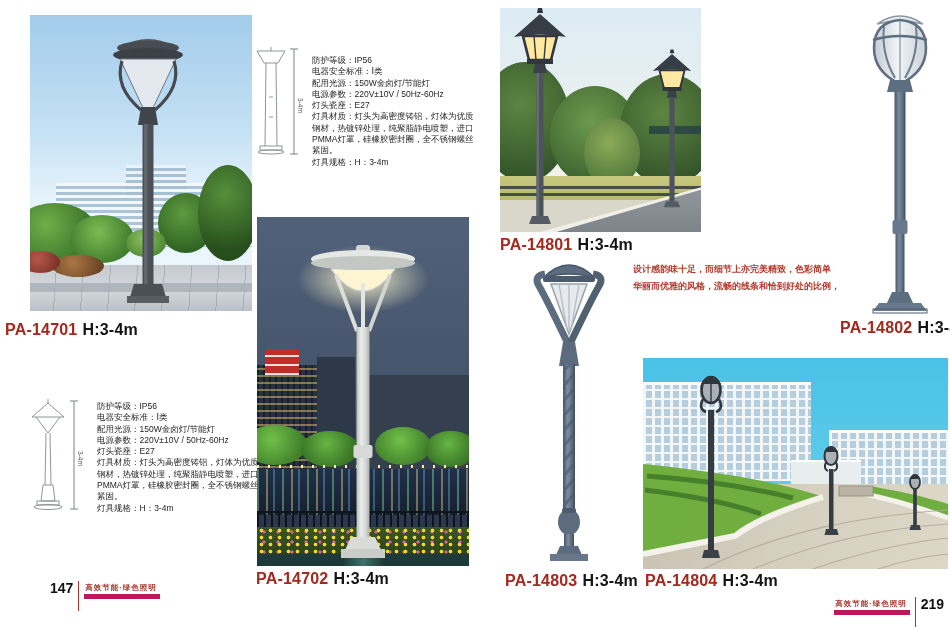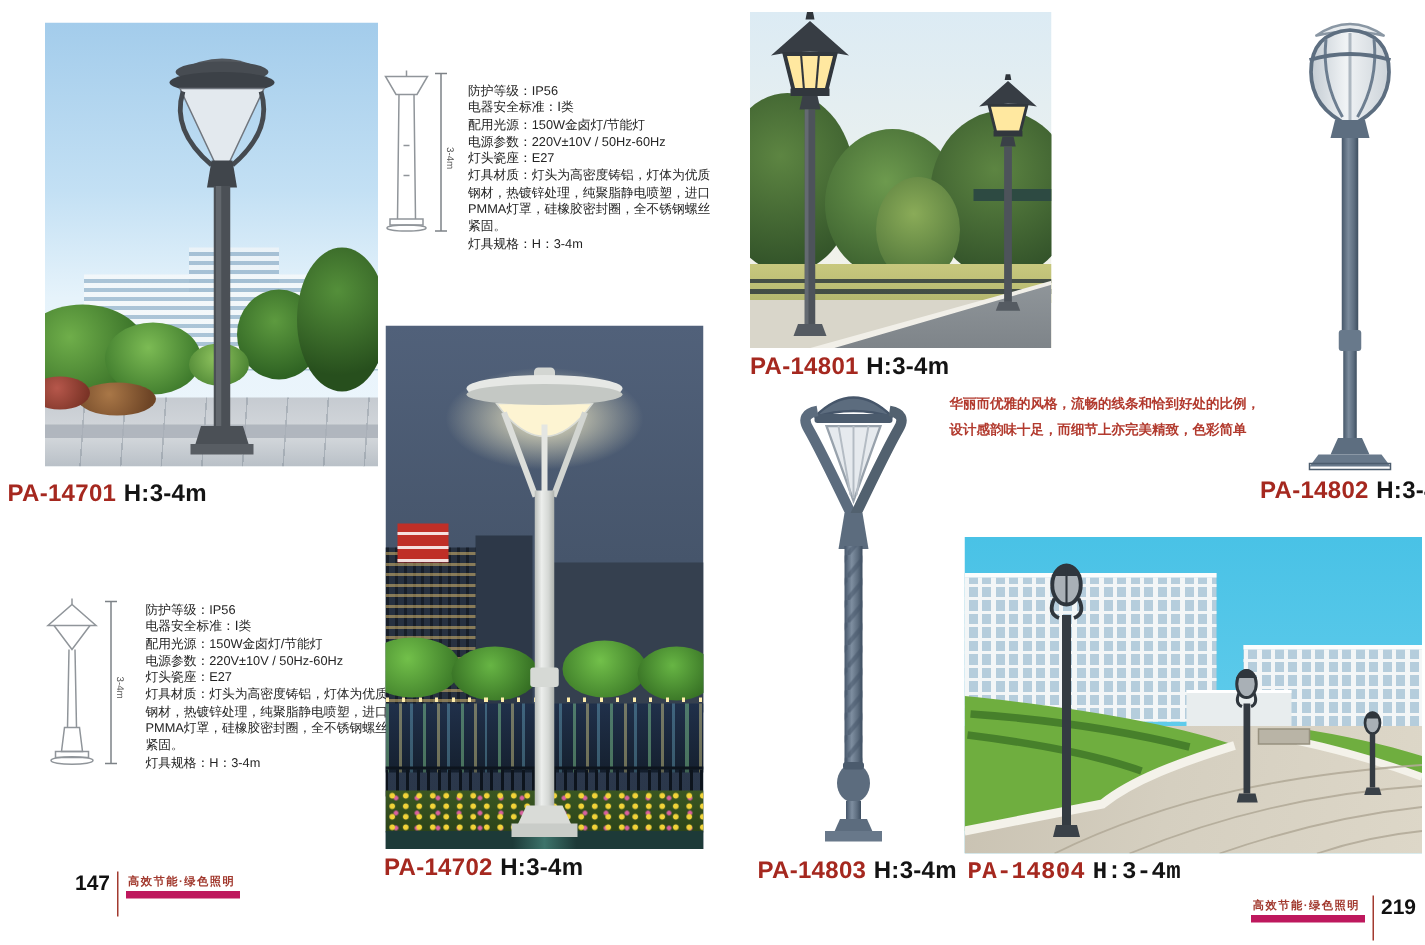--- a/index.html
+++ b/index.html
@@ -285,22 +285,22 @@
         <path d="M-8 199 h16 l3 8 h-22 Z" fill="#555b62"></path>
       </g>
     </svg>
   </div>
 
   <div class="plabel" style="left:500px;top:236px;">
     <span class="pcode">PA-14801</span><span class="pheight">H:3-4m</span>
   </div>
 
   <div class="desc" style="left:633px;top:261px;">
+    <div>设计感韵味十足，而细节上亦完美精致，色彩简单</div>
     <div>华丽而优雅的风格，流畅的线条和恰到好处的比例，</div>
-    <div>设计感韵味十足，而细节上亦完美精致，色彩简单</div>
   </div>
 
   <svg class="abs" style="left:843px;top:6px;" width="104" height="310" viewBox="0 0 104 310">
     <defs>
       <linearGradient id="poleB" x1="0" x2="1" y1="0" y2="0">
         <stop offset="0%" stop-color="#47586a"></stop>
           <stop offset="40%" stop-color="#7b8b9c"></stop>
         <stop offset="75%" stop-color="#5d6e80"></stop>
           <stop offset="100%" stop-color="#3e4f60"></stop>
       </linearGradient>
@@ -397,21 +397,21 @@
       </g>
       <g>
         <ellipse cx="272" cy="124" rx="5" ry="7" fill="#a9b0b6" stroke="#2f363d" stroke-width="1.8"></ellipse>
         <path d="M267 121 Q272 112 277 121 Z" fill="#2f363d"></path>
         <rect x="270.2" y="131" width="3.6" height="36" fill="#343b42"></rect>
         <path d="M268 167 h8.5 l1.5 5 h-11.5 Z" fill="#3a4148"></path>
       </g>
     </svg>
   </div>
 
-  <div class="plabel" style="left:645px;top:572px;font-family:Liberation Mono, monospace;">
+  <div class="plabel" style="left:645px;top:572px;">
     <span class="pcode">PA-14804</span><span class="pheight">H:3-4m</span>
   </div>
 
   <div class="footer" style="left:6px;top:581px;margin-left:44px;">
     <span class="pagenum">147</span>
     <span class="fdiv"></span>
     <span class="motto">高效节能·绿色照明</span>
   </div>
 
   <div class="footer" style="right:6px;top:597px;">

